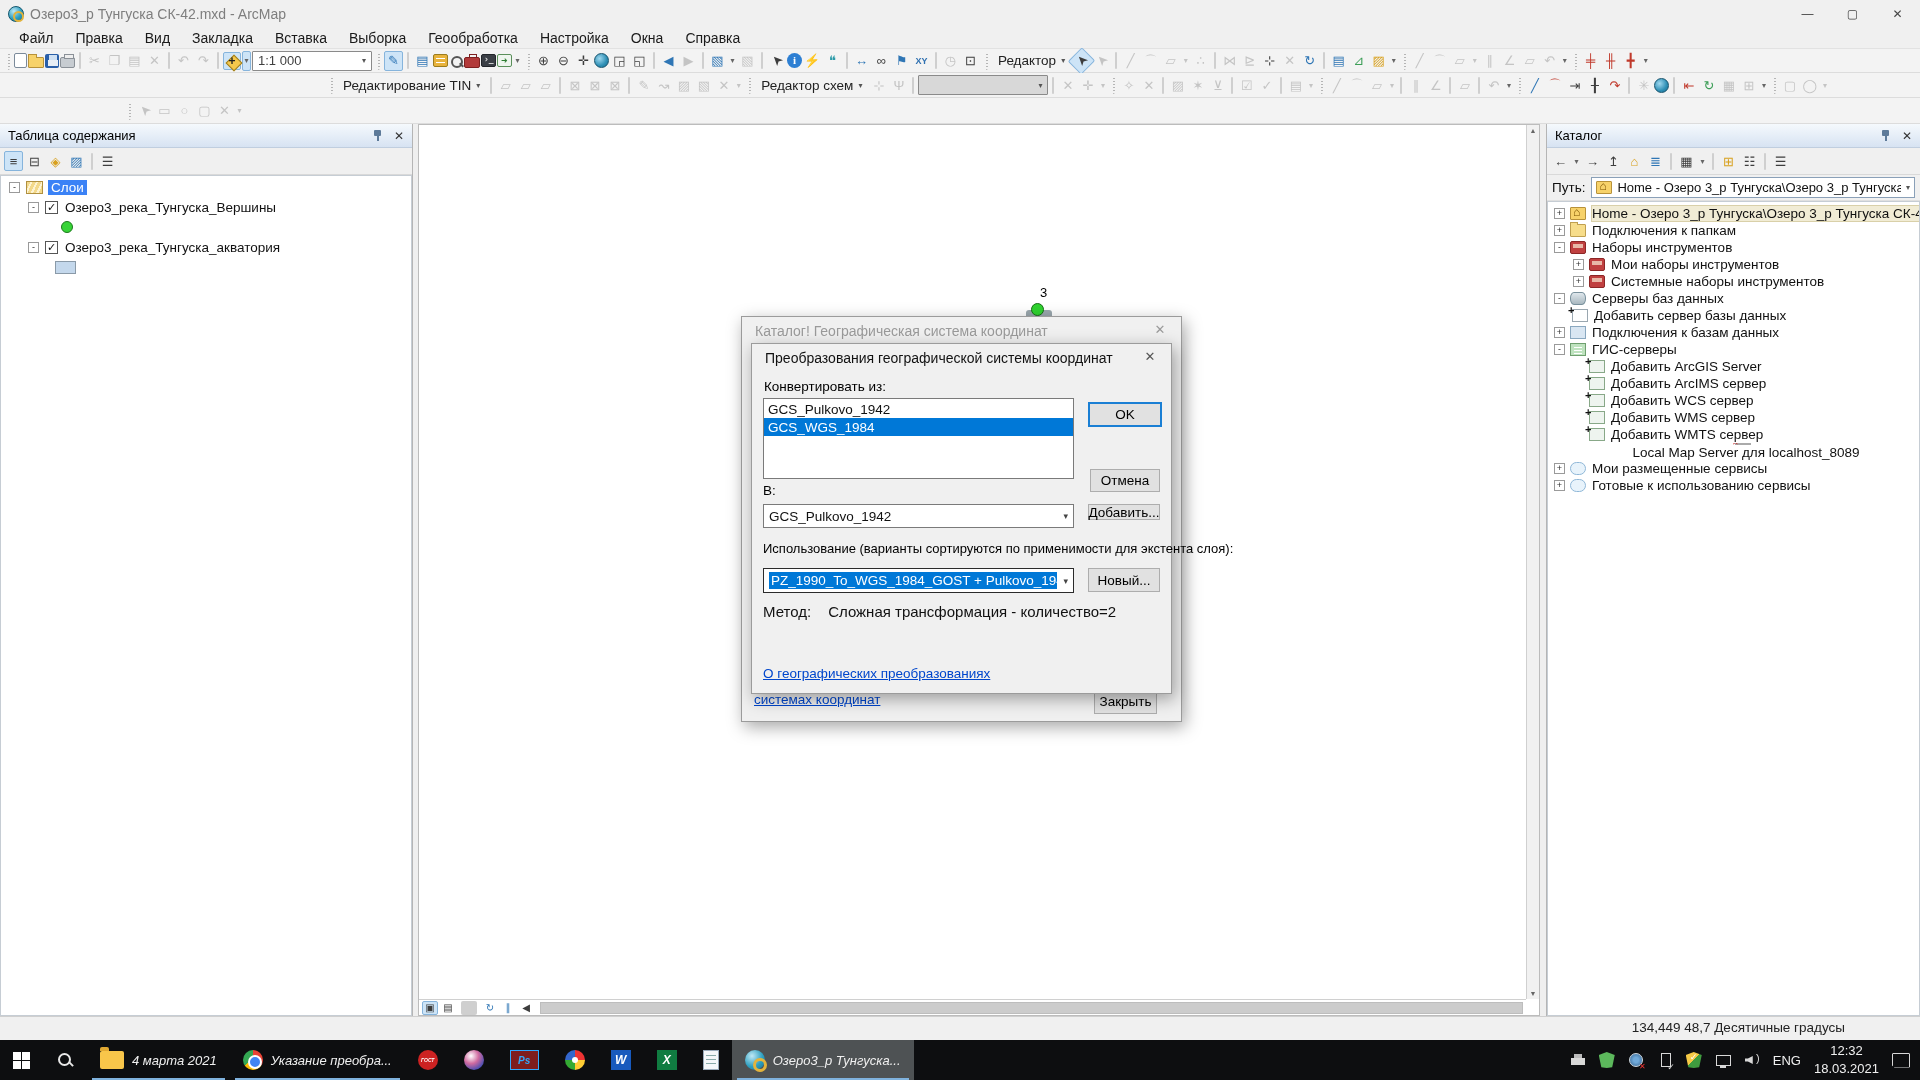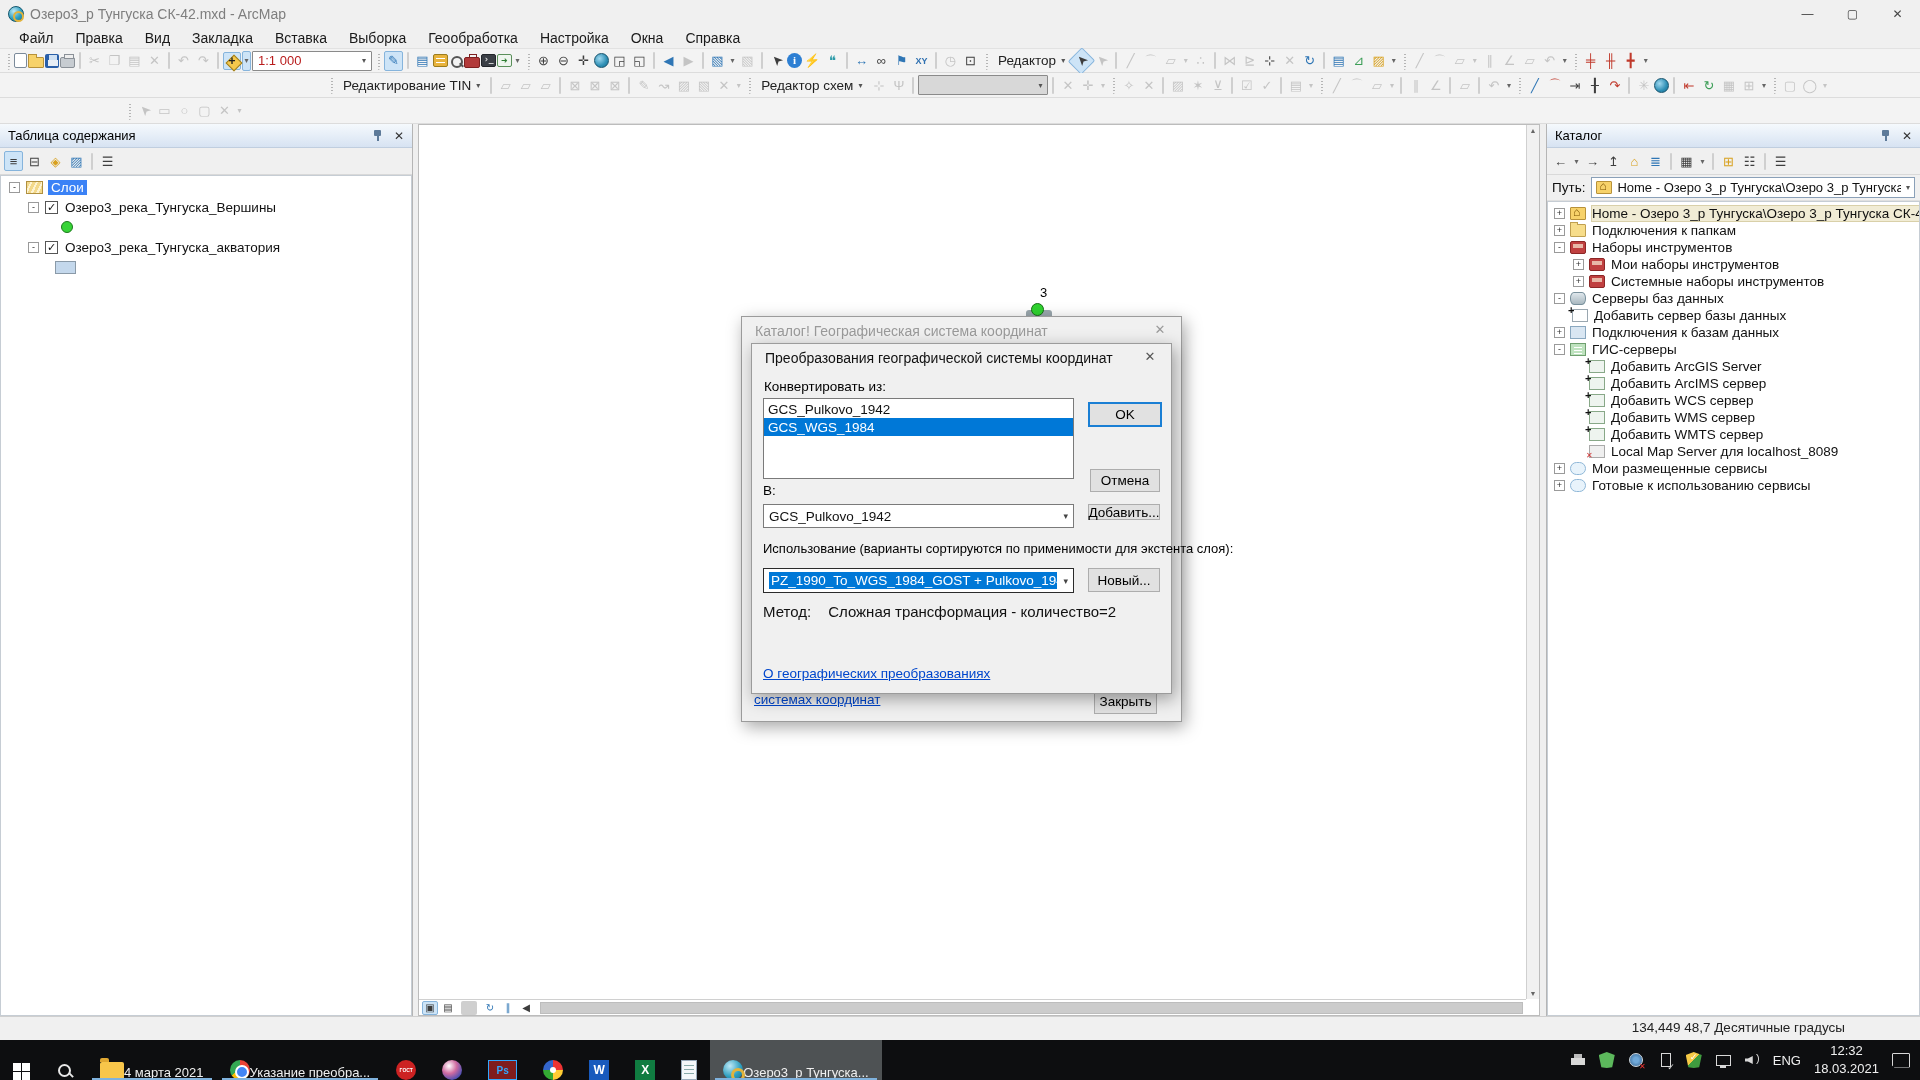--- a/index.html
+++ b/index.html
@@ -35,21 +35,21 @@
   .blu { color:#2f76b5; }
   .red { color:#c0392b; }
   .grn { color:#3c9e57; }
   .yel { color:#d8a01d; }
   .tea { color:#2b9aa8; }
   .txt { font-weight:bold; font-size:9px; color:#2d6fb0; }
   .hl { background:#cde4f7; border:1px solid #86b4dc; }
   .arrow-nw { transform:rotate(-135deg); }
   .tlabel { font-size:13.5px; color:#222; padding:0 5px; gap:5px; }
   .tlabel::after { content:"▾"; font-size:8px; color:#555; }
-  .tcombo { background:#fff; border:1px solid #8a8a8a; border-radius:1px; justify-content:flex-start; padding:0 5px; font-size:13px; color:#b91c1c; }
+  .tcombo { background:#fff; border:1px solid #8a8a8a; border-radius:1px; justify-content:flex-start; padding:0 5px; font-size:13px; color:#404040; }
   .tcombo::after { content:"▾"; margin-left:auto; font-size:8px; color:#555; padding-left:6px; }
   .cdis { background:#d8d8d8; }
 
   
   .ic-page { width:13px; height:15px; background:#fff; border:1px solid #7b8a9a; min-width:13px; }
   .ic-folder { width:16px; height:11px; min-width:16px; background:#f7d26a; border:1px solid #b8923a; border-radius:1px; position:relative; margin-top:3px; }
   .ic-folder::before { content:""; position:absolute; top:-4px; left:-1px; width:7px; height:3px; background:#f7d26a; border:1px solid #b8923a; border-bottom:none; }
   .ic-save { width:14px; height:14px; min-width:14px; background:#2a5fa8; position:relative; }
   .ic-save::before { content:""; position:absolute; top:0; left:3px; width:8px; height:5px; background:#cfe0f2; }
   .ic-save::after { content:""; position:absolute; bottom:1px; left:2px; width:10px; height:6px; background:#e8eef5; }
@@ -159,21 +159,21 @@
   #method-row { position:absolute; left:11px; top:259px; font-size:15px; display:flex; }
   #method-value { margin-left:17px; }
 
   
   #statusbar { position:absolute; left:0; top:1016px; width:1920px; height:24px; background:#f0f0f0; border-top:1px solid #cfcfcf; }
   #status-coords { position:absolute; right:75px; top:3px; font-size:13.5px; color:#222; }
 
   
   #taskbar { position:absolute; left:0; top:1040px; width:1920px; height:40px; background:#0d0e10; display:flex; align-items:stretch; z-index:100; }
   #taskbar-items { display:flex; align-items:stretch; }
-  .tb-item { display:flex; align-items:flex-end; justify-content:center; padding:0 13px; position:relative; }
+  .tb-item { display:flex; align-items:center; justify-content:center; padding:0 13px; gap:8px; position:relative;font-style:italic; }
   .tb-item.tb-active::after { content:""; position:absolute; left:5px; right:5px; bottom:0; height:2px; background:#7fb2dd; }
   .tb-item.tb-focused { background:#4e5254; }
   .tb-label { color:#f0f0f0; font-size:13px; white-space:nowrap; }
   .tbi { width:22px; height:22px; display:flex; align-items:center; justify-content:center; flex:0 0 auto; }
   .tbi-start { position:relative; width:17px; height:17px; }
   .tbi-start::before, .tbi-start::after { content:""; position:absolute; width:8px; height:8px; background:#fff; }
   .tbi-start::before { left:0; top:0; box-shadow:9px 0 0 #fff; }
   .tbi-start::after { left:0; top:9px; box-shadow:9px 0 0 #fff; }
   .tbi-search { position:relative; width:18px; height:18px; }
   .tbi-search::before { content:""; position:absolute; left:2px; top:2px; width:9px; height:9px; border:2px solid #e8e8e8; border-radius:50%; }
@@ -596,21 +596,21 @@
         <span class="ci srvadd"></span>
         <span class="tlab">Добавить WMS сервер</span>
       </div>
 
       <div class="trow" style="padding-left: 25px;">
         <span class="texp"></span>
         <span class="ci srvadd"></span>
         <span class="tlab">Добавить WMTS сервер</span>
       </div>
 
-      <div class="trow" style="padding-left: 25px;">
+      <div class="trow" style="padding-left: 25px; flex-direction: column;">
         <span class="texp"></span>
         <span class="ci srvoff"></span>
         <span class="tlab">Local Map Server для localhost_8089</span>
       </div>
 
       <div class="trow" style="padding-left: 6px;">
         <span class="texp">+</span>
         <span class="ci cloud"></span>
         <span class="tlab">Мои размещенные сервисы</span>
       </div>

